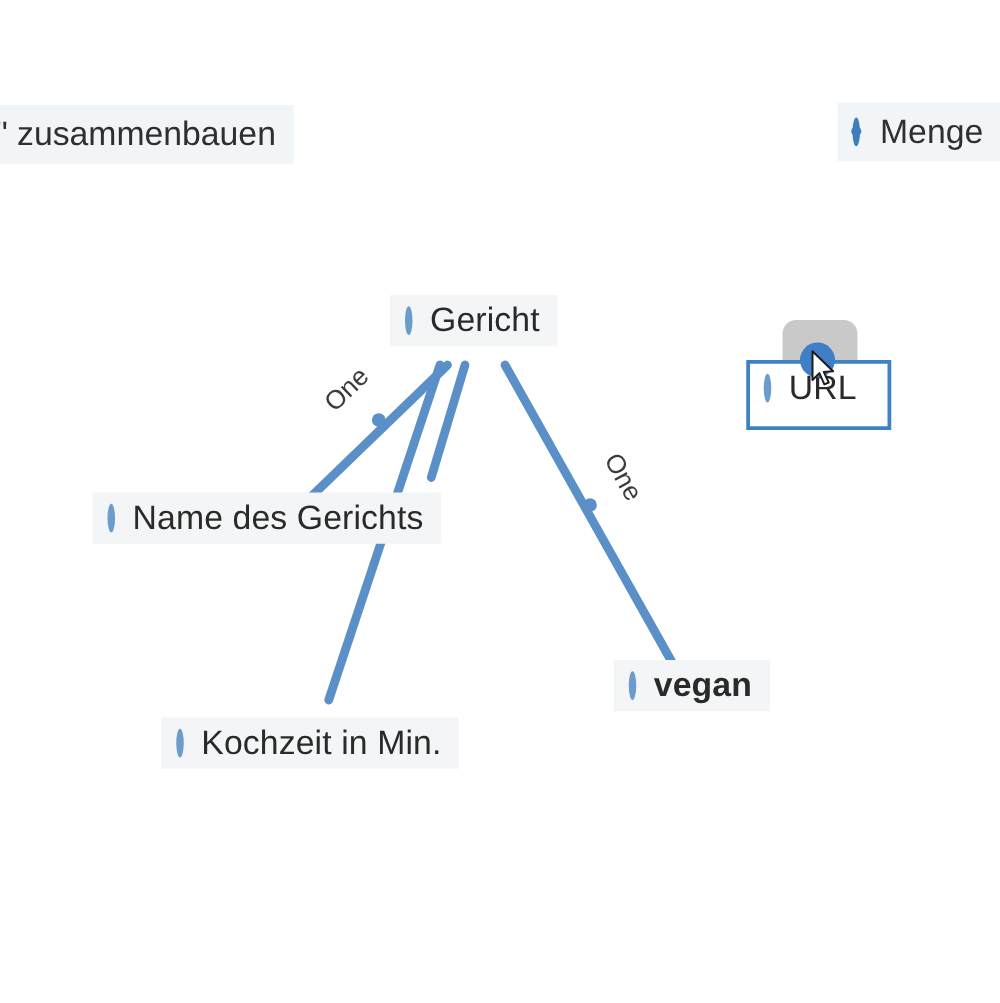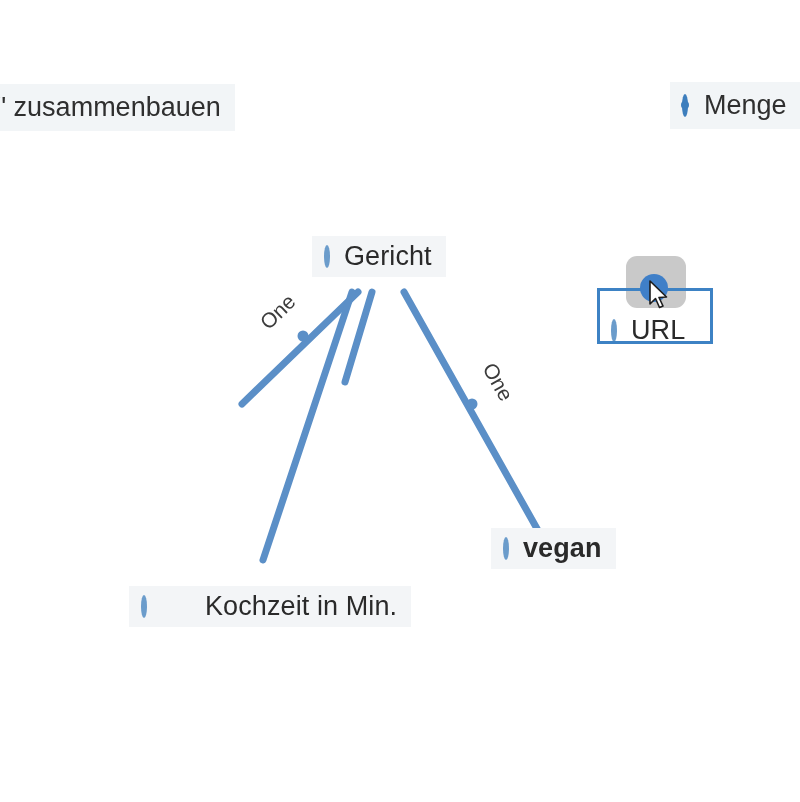--- a/index.html
+++ b/index.html
@@ -71,23 +71,23 @@
   .node .label {
     font-size: 27px;
     color: #2a2a2a;
     line-height: 1;
     letter-spacing: 0.1px;
   }
 
   
   #node-gericht       { left: 312px; top: 236px; }
   #node-name          { left:  74px; top: 394px; }
-  #node-kochzeit      { left: 129px; top: 586px; gap: 44px; }
+  #node-kochzeit      { left: 129px; top: 574px; }
   #node-vegan         { left: 491px; top: 528px; font-weight: bold; }
-  #node-url           { left: 599px; top: 290px; padding: 7px 20px 7px 12px; background:#ffffff;margin-top:20px; }
+  #node-url           { left: 599px; top: 290px; padding: 7px 20px 7px 12px; background:#ffffff; }
 
   
   .banner {
     position: absolute;
     display: flex;
     align-items: center;
     background: #f2f5f7;
     padding: 10px 14px 10px 12px;
     white-space: nowrap;
   }
@@ -173,20 +173,26 @@
     <span class="label">Menge</span>
   </div>
 
   <div class="node" id="node-gericht">
     <span class="ico">
       <span class="ring"></span>
     </span>
     <span class="label">Gericht</span>
   </div>
 
+  <div class="node" id="node-name">
+    <span class="ico">
+      <span class="ring"></span>
+    </span>
+    <span class="label">Name des Gerichts</span>
+  </div>
 
   <div class="node" id="node-kochzeit">
     <span class="ico">
       <span class="ring"></span>
     </span>
     <span class="label">Kochzeit in Min.</span>
   </div>
 
   <div class="node" id="node-vegan">
     <span class="ico">

